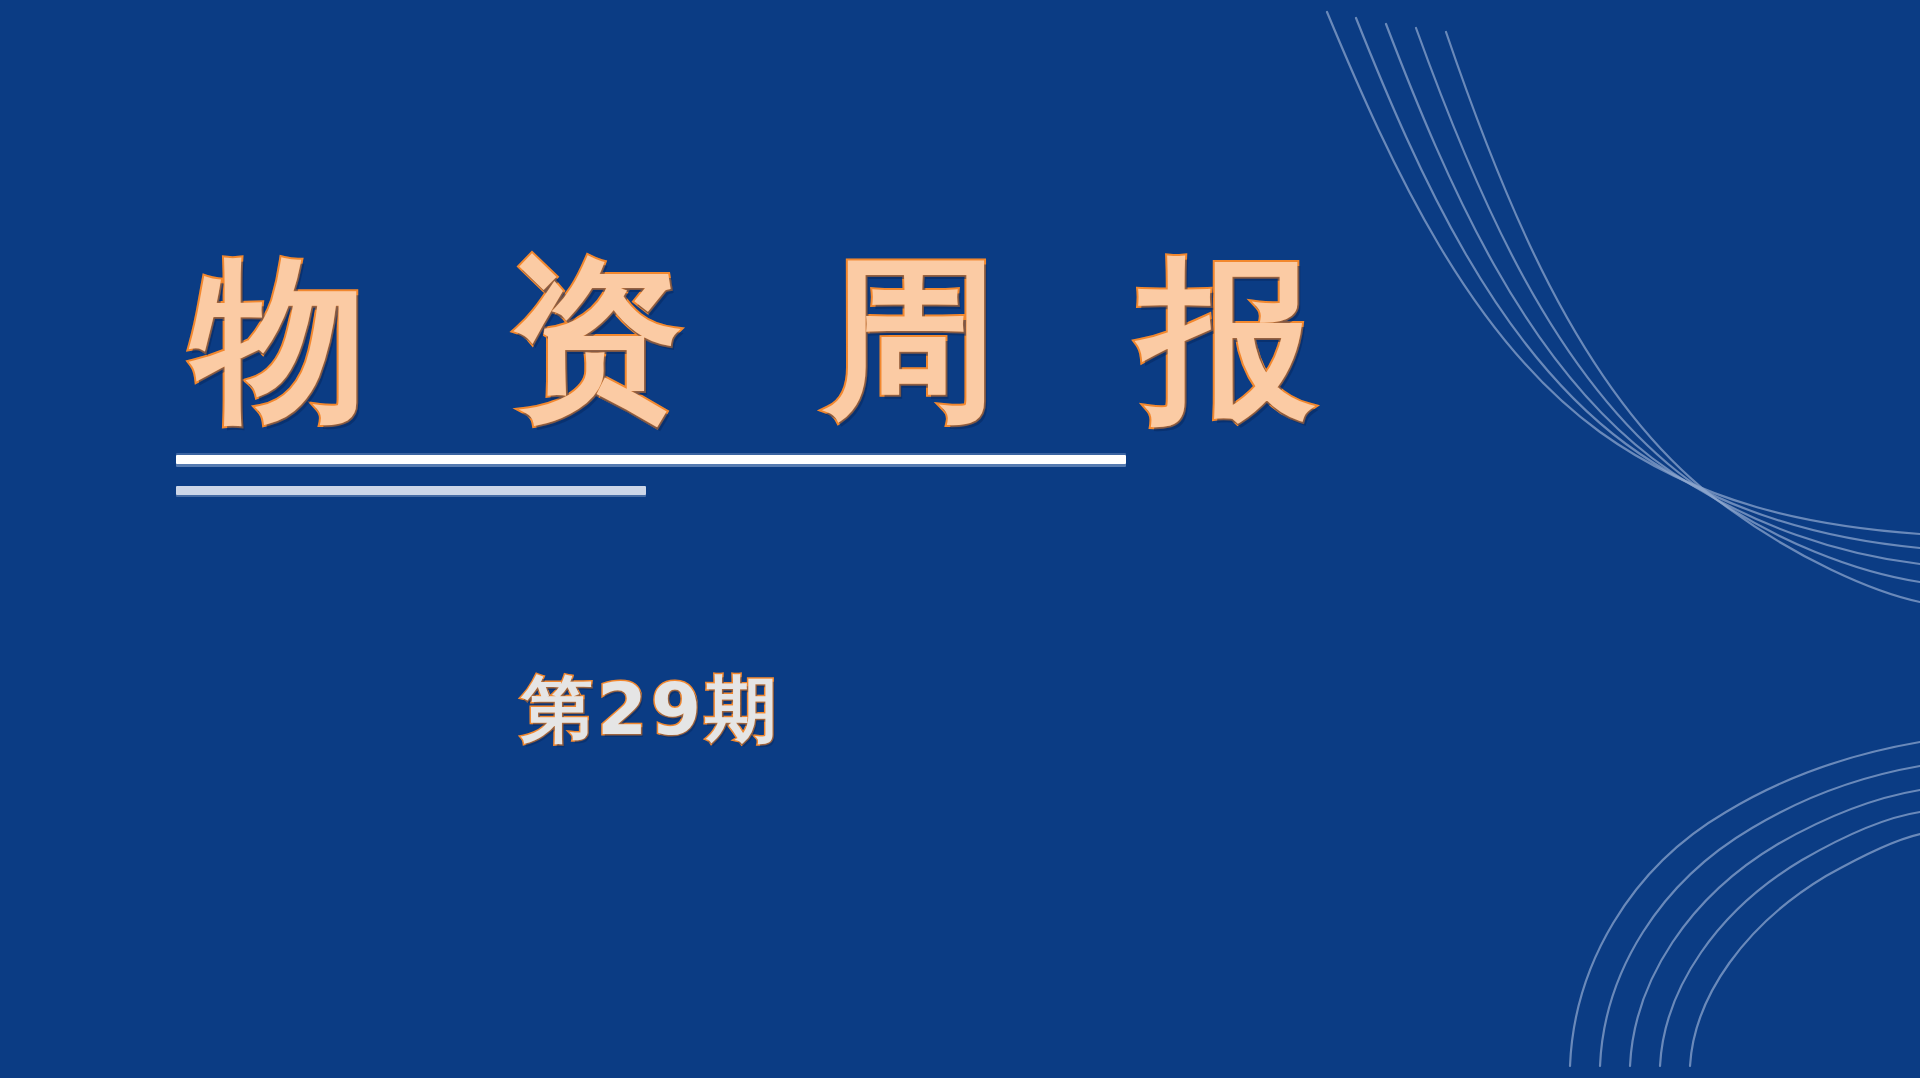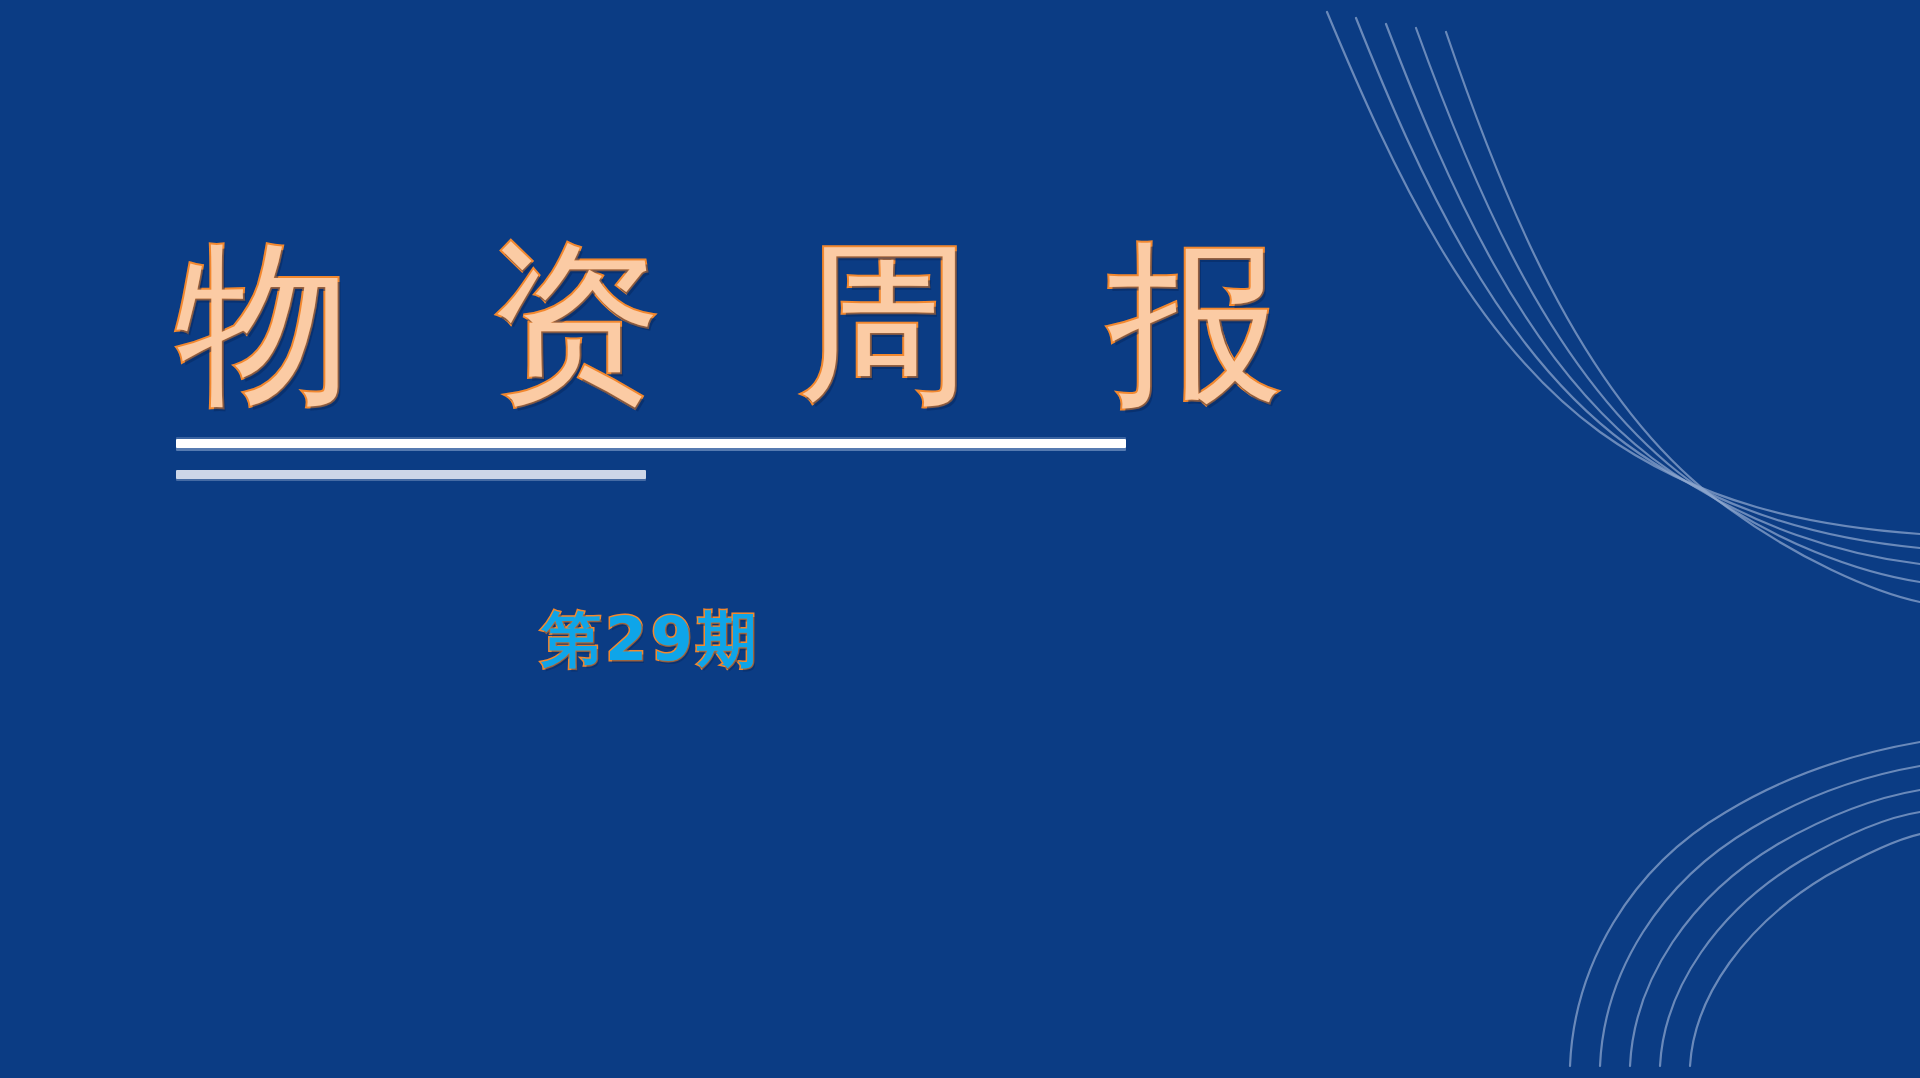--- a/index.html
+++ b/index.html
@@ -42,29 +42,29 @@
     position: absolute;
     left: 176px;
     top: 236px;
     width: 1000px;
   }
 
   .main-title {
     font-size: 175px;
     line-height: 1.0;
     letter-spacing: 40px;
-    font-weight: 400;
+    font-weight: 700;
     white-space: nowrap;
     color: #fbcba4;
     -webkit-text-stroke: 4px #f2882f;
     paint-order: stroke fill;
     text-shadow:
        0 0 2px #f2882f,
        3px 4px 0 rgba(8,40,96,0.55);
-    margin: 0;
+    margin: 16px;
     padding: 0;
     font-family: "DejaVu Sans", "Liberation Sans", sans-serif;
   }
 
   .rule-wrap {
     margin-top: 28px;
   }
   .rule {
     height: 9px;
     border-radius: 1px;
@@ -79,28 +79,28 @@
     width: 470px;
     margin-top: 22px;
     background: #ccd6e8;
     box-shadow: 0 2px 0 0 rgba(140,165,205,0.45);
   }
 
   
   .subtitle {
     position: absolute;
     left: 176px;
-    top: 608px;
+    top: 672px;
     width: 950px;
     text-align: center;
-    font-size: 60px;
+    font-size: 72px;
     line-height: 1.05;
     letter-spacing: 4px;
     font-weight: 700;
-    color: #0ea5e9;
+    color: #e5e5e5;
     -webkit-text-stroke: 3px #f2882f;
     paint-order: stroke fill;
     text-shadow:
        0 0 2px #f2882f,
        2px 3px 0 rgba(8,40,96,0.5);
     white-space: nowrap;
     font-family: "DejaVu Sans", "Liberation Sans", sans-serif;
   }
 </style>
 </head>

